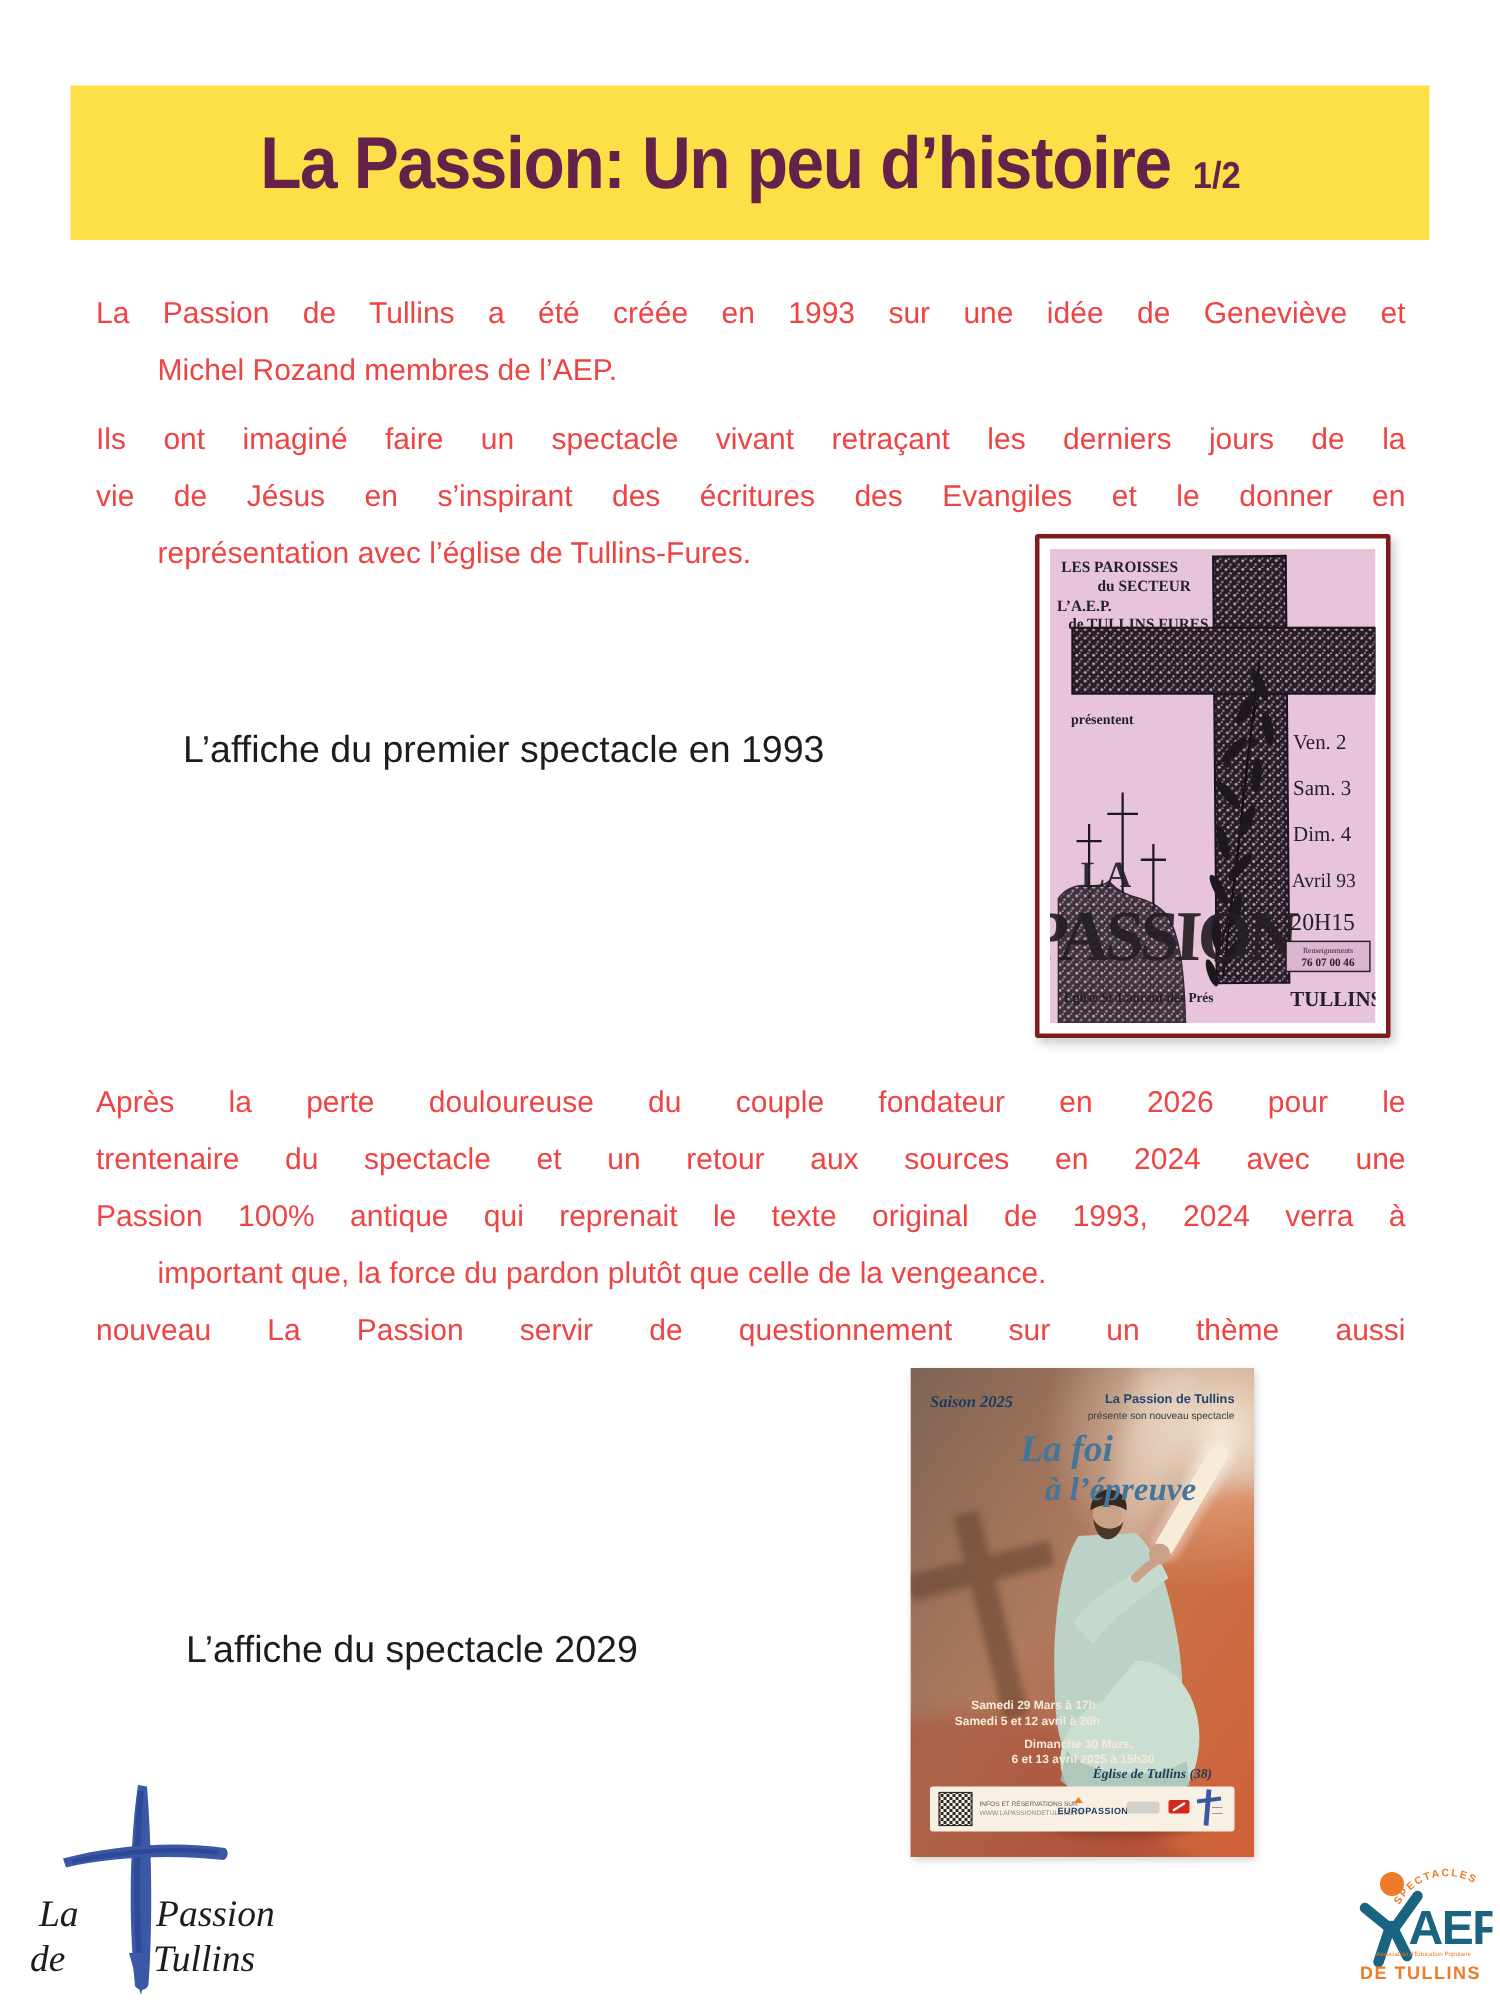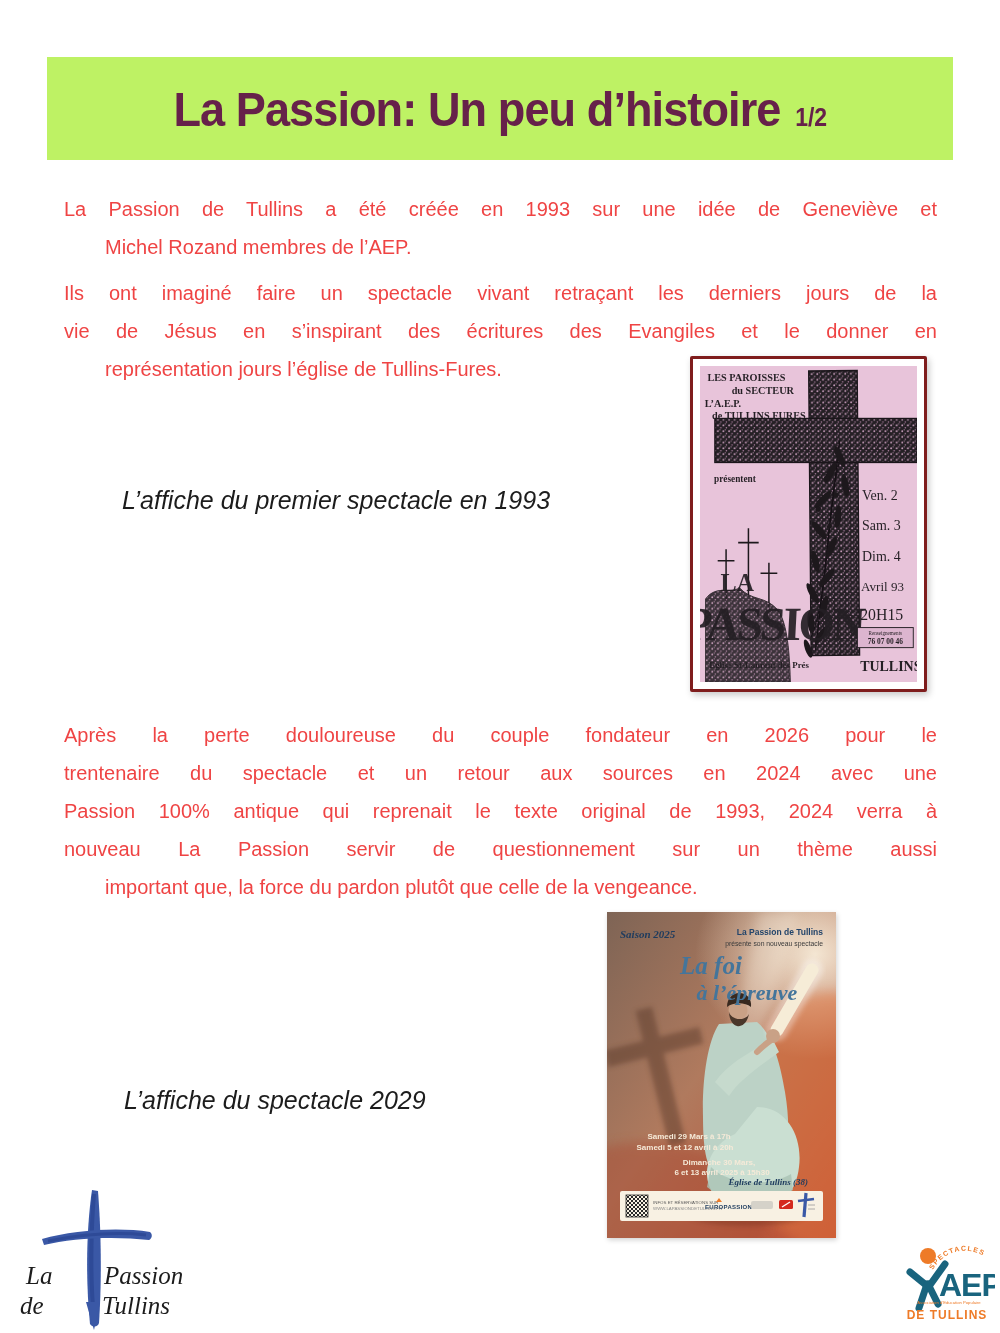--- a/index.html
+++ b/index.html
@@ -1,33 +1,33 @@
 <!DOCTYPE html>
 <html><head>
 <meta charset="utf-8">
 <style>
   html,body{margin:0;padding:0;background:#ffffff;}
   .page{position:relative;width:1000px;height:1333px;background:#ffffff;overflow:hidden;
         font-family:"Liberation Sans",sans-serif;color:#1c1c1c;}
   
-  .banner{position:absolute;left:47px;top:57px;width:906px;height:103px;background:#bef264;
+  .banner{position:absolute;left:47px;top:57px;width:906px;height:103px;background:#fde047;
           display:flex;align-items:center;justify-content:center;}
   .banner-inner{transform:scaleX(.92);white-space:nowrap;color:#66214a;font-weight:bold;
                 display:flex;align-items:baseline;}
   .doc-title{font-size:49px;letter-spacing:-1px;}
   .page-num{font-size:25px;margin-left:16px;}
   
   .textblock{position:absolute;left:64px;width:873px;font-size:20px;line-height:38px;color:#ef4444;}
   .tb1{top:190px;}
   .tb2{top:716px;}
   .para{margin:0 0 8px 0;}
   .line{text-align:justify;text-align-last:justify;white-space:normal;}
   .line.last{text-align-last:left;margin-left:41px;}
   
-  .caption{position:absolute;font-style:italic;font-size:25px;color:#1c1c1c;white-space:nowrap;}
+  .caption{position:absolute;font-size:25px;color:#1c1c1c;white-space:nowrap;}
   .cap1{left:122px;top:486px;}
   .cap2{left:124px;top:1086px;}
   
   .poster93{position:absolute;left:690px;top:356px;width:217px;height:316px;background:#ffffff;
             padding:7px;border:3px solid #7f1d1d;border-radius:2px;
             box-shadow:2px 3px 7px rgba(0,0,0,.22);}
   .poster93 svg{display:block;width:217px;height:316px;}
   
   .poster25{position:absolute;left:607px;top:912px;width:229px;height:326px;
             box-shadow:1px 2px 5px rgba(0,0,0,.18);text-align:center;}
@@ -50,21 +50,21 @@
   </div>
 
   <div class="textblock tb1">
     <div class="para">
       <div class="line">La Passion de Tullins a été créée en 1993 sur une idée de Geneviève et</div>
       <div class="line last">Michel Rozand membres de l’AEP.</div>
     </div>
     <div class="para">
       <div class="line">Ils ont imaginé faire un spectacle vivant retraçant les derniers jours de la</div>
       <div class="line">vie de Jésus en s’inspirant des écritures des Evangiles et le donner en</div>
-      <div class="line last">représentation jours l’église de Tullins-Fures.</div>
+      <div class="line last">représentation avec l’église de Tullins-Fures.</div>
     </div>
   </div>
 
   <div class="caption cap1">L’affiche du premier spectacle en 1993</div>
 
   <div class="poster93">
     <svg viewBox="0 0 233 331" preserveAspectRatio="none">
       <defs>
         <pattern id="speck" width="6" height="6" patternUnits="userSpaceOnUse">
           <rect width="6" height="6" fill="#241f24"></rect>
@@ -132,22 +132,22 @@
         <text x="10" y="316" font-size="9.5" font-weight="bold">Eglise St-Laurent des Prés</text>
       </g>
     </svg>
   </div>
 
   <div class="textblock tb2">
     <div class="para">
       <div class="line">Après la perte douloureuse du couple fondateur en 2026 pour le</div>
       <div class="line">trentenaire du spectacle et un retour aux sources en 2024  avec une</div>
       <div class="line">Passion 100% antique qui reprenait le texte original de 1993, 2024 verra à</div>
+      <div class="line last">important que, la force du pardon plutôt que celle de la vengeance.</div>
       <div class="line">nouveau La Passion servir de questionnement sur un thème aussi</div>
-      <div class="line last">important que, la force du pardon plutôt que celle de la vengeance.</div>
     </div>
   </div>
 
   <div class="caption cap2">L’affiche du spectacle 2029</div>
 
   <div class="poster25">
     <svg viewBox="0 0 229 326" preserveAspectRatio="none">
       <defs>
         <linearGradient id="bg25" x1="0" y1="0" x2="1" y2="1">
           <stop offset="0" stop-color="#7e6455"></stop>

